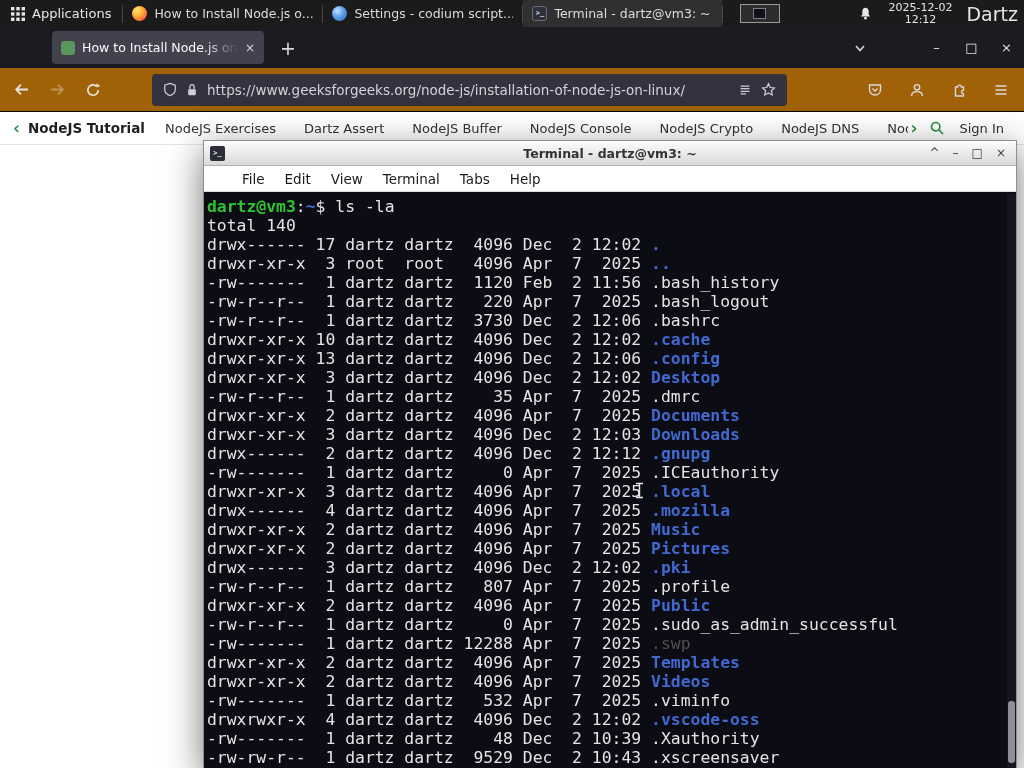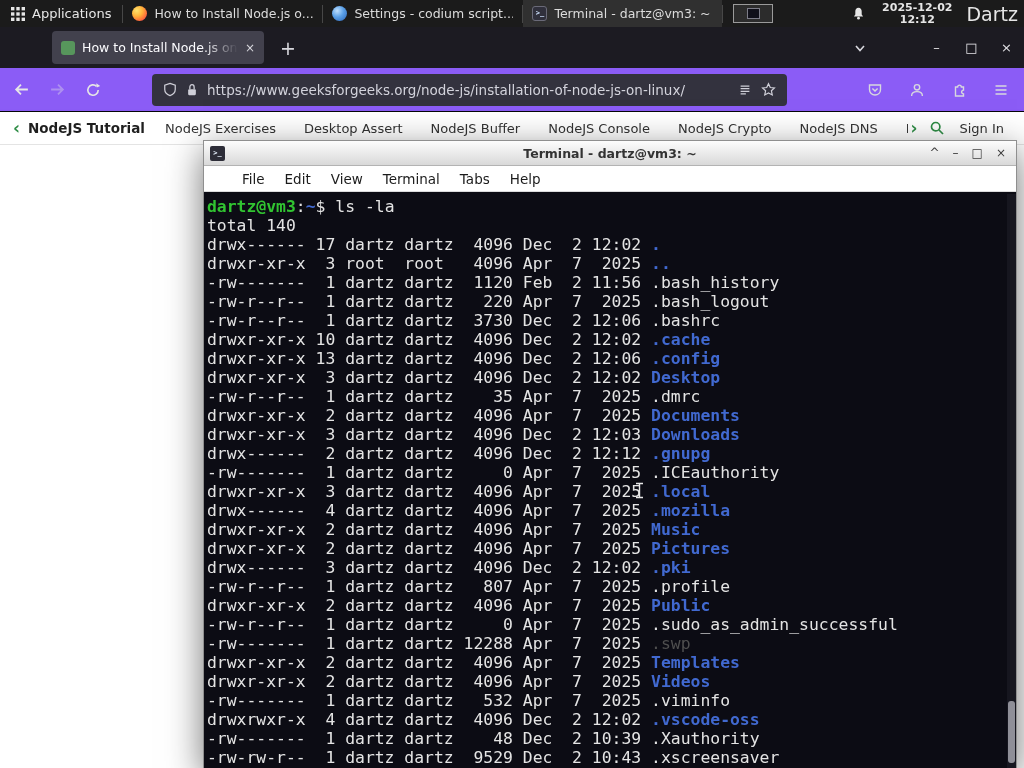--- a/index.html
+++ b/index.html
@@ -19,40 +19,40 @@
   .ticon { flex:0 0 auto; width:15px; height:15px; border-radius:50%; }
   .ticon.firefox { background:radial-gradient(circle at 32% 30%, #ffe36e 0%, #ffb43b 38%, #ff7139 68%, #e3256b 100%); }
   .ticon.settings { background:radial-gradient(circle at 35% 32%, #bfe0ff 0%, #5aa0e8 45%, #2a63b8 100%); }
   .ticon.term { border-radius:3px; background:#30303c; border:1px solid #6a6a78;
                 color:#cfe3ff; font:bold 7px/13px "DejaVu Sans Mono",monospace; text-align:center; }
   .pspacer { flex:1; }
   .pager { width:40px; height:19px; border:1px solid #9a9a9a; background:#2c2c2c;
            margin-right:78px; display:flex; align-items:center; justify-content:center; }
   .pager-mini { width:13px; height:11px; background:#10101a; border:1px solid #7c7c88; }
   .bell { margin-right:16px; display:flex; }
-  .clock { font-size:11px; line-height:12px; text-align:center; margin-right:14px; white-space:nowrap;font-weight:bold; }
+  .clock { font-size:11px; line-height:12px; text-align:center; margin-right:14px; white-space:nowrap; }
   .puser { font-size:19px; margin-right:6px; white-space:nowrap; }
 
   
   .tabbar { position:absolute; top:27px; left:0; width:1024px; height:41px;
             background:#1c1b22; display:flex; align-items:center; color:#d8d8de; }
   .tab { margin-left:52px; width:212px; height:33px; background:#42414d; border-radius:4px;
          display:flex; align-items:center; gap:7px; padding:0 9px; font-size:12.5px; color:#fbfbfe; }
   .favicon { flex:0 0 auto; width:14px; height:14px; border-radius:3px; background:#57965c; }
   .tab-title { flex:1; white-space:nowrap; overflow:hidden;
                -webkit-mask-image:linear-gradient(to right,#000 78%,transparent);
                mask-image:linear-gradient(to right,#000 78%,transparent); }
   .tab-close { font-size:12px; color:#d8d8de; }
   .newtab { margin-left:16px; font-size:19px; color:#d8d8de; }
   .tab-right { margin-left:auto; display:flex; align-items:center; }
   .alltabs { margin-right:52px; display:flex; }
   .winctl { width:35px; text-align:center; font-size:13px; color:#e2e2e6; }
 
   .navbar { position:absolute; top:68px; left:0; width:1024px; height:44px;
-            background:#8b5cf6; border-bottom:1px solid #07070a;
+            background:#a16207; border-bottom:1px solid #07070a;
             display:flex; align-items:center; }
   .nav-ic { width:30px; height:30px; display:flex; align-items:center; justify-content:center; margin-left:6px; }
   .nav-ic.dim { opacity:.38; }
   .urlbar { margin-left:44px; width:635px; height:32px; background:#33323e; border-radius:4px;
             display:flex; align-items:center; gap:9px; padding:0 11px;
             color:#d3d3dc; font-size:13.5px; }
   .url-text { flex:1; white-space:nowrap; overflow:hidden; color:#d3d3dc; }
   .nav-right { margin-left:auto; display:flex; align-items:center; gap:6px; padding-right:8px; }
 
   .site-nav { position:absolute; top:112px; left:0; width:1024px; height:33px; background:#ffffff;
@@ -227,21 +227,21 @@
           </svg>
       </span>
     </div>
   </div>
 
   <div class="site-nav">
     <span class="chev left">‹</span>
     <span class="brand">NodeJS Tutorial</span>
     <div class="snav-links">
       <span class="snav-link">NodeJS Exercises</span>
-      <span class="snav-link">Desktop Assert</span>
+      <span class="snav-link">Dartz Assert</span>
       <span class="snav-link">NodeJS Buffer</span>
       <span class="snav-link">NodeJS Console</span>
       <span class="snav-link">NodeJS Crypto</span>
       <span class="snav-link">NodeJS DNS</span>
       <span class="snav-link">Node</span>
     </div>
     <span class="chev right">›</span>
     <span class="magnifier">
       <svg width="16" height="16" viewBox="0 0 16 16">
           <circle cx="6.7" cy="6.7" r="4.2" fill="none" stroke="#2f8d46" stroke-width="1.7"></circle>

